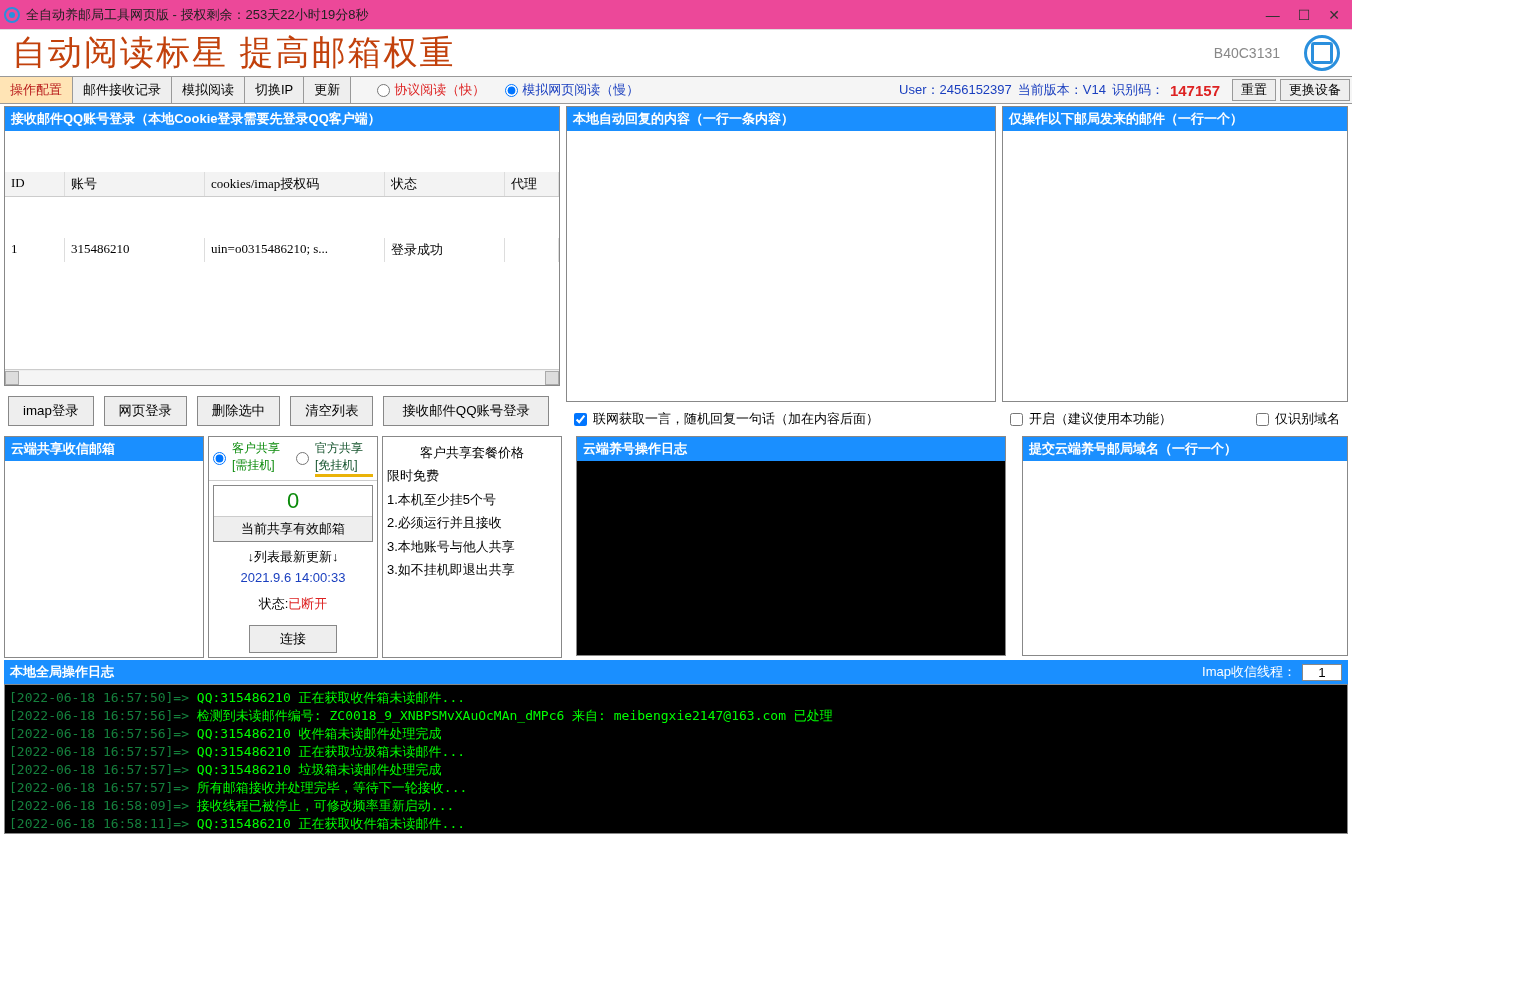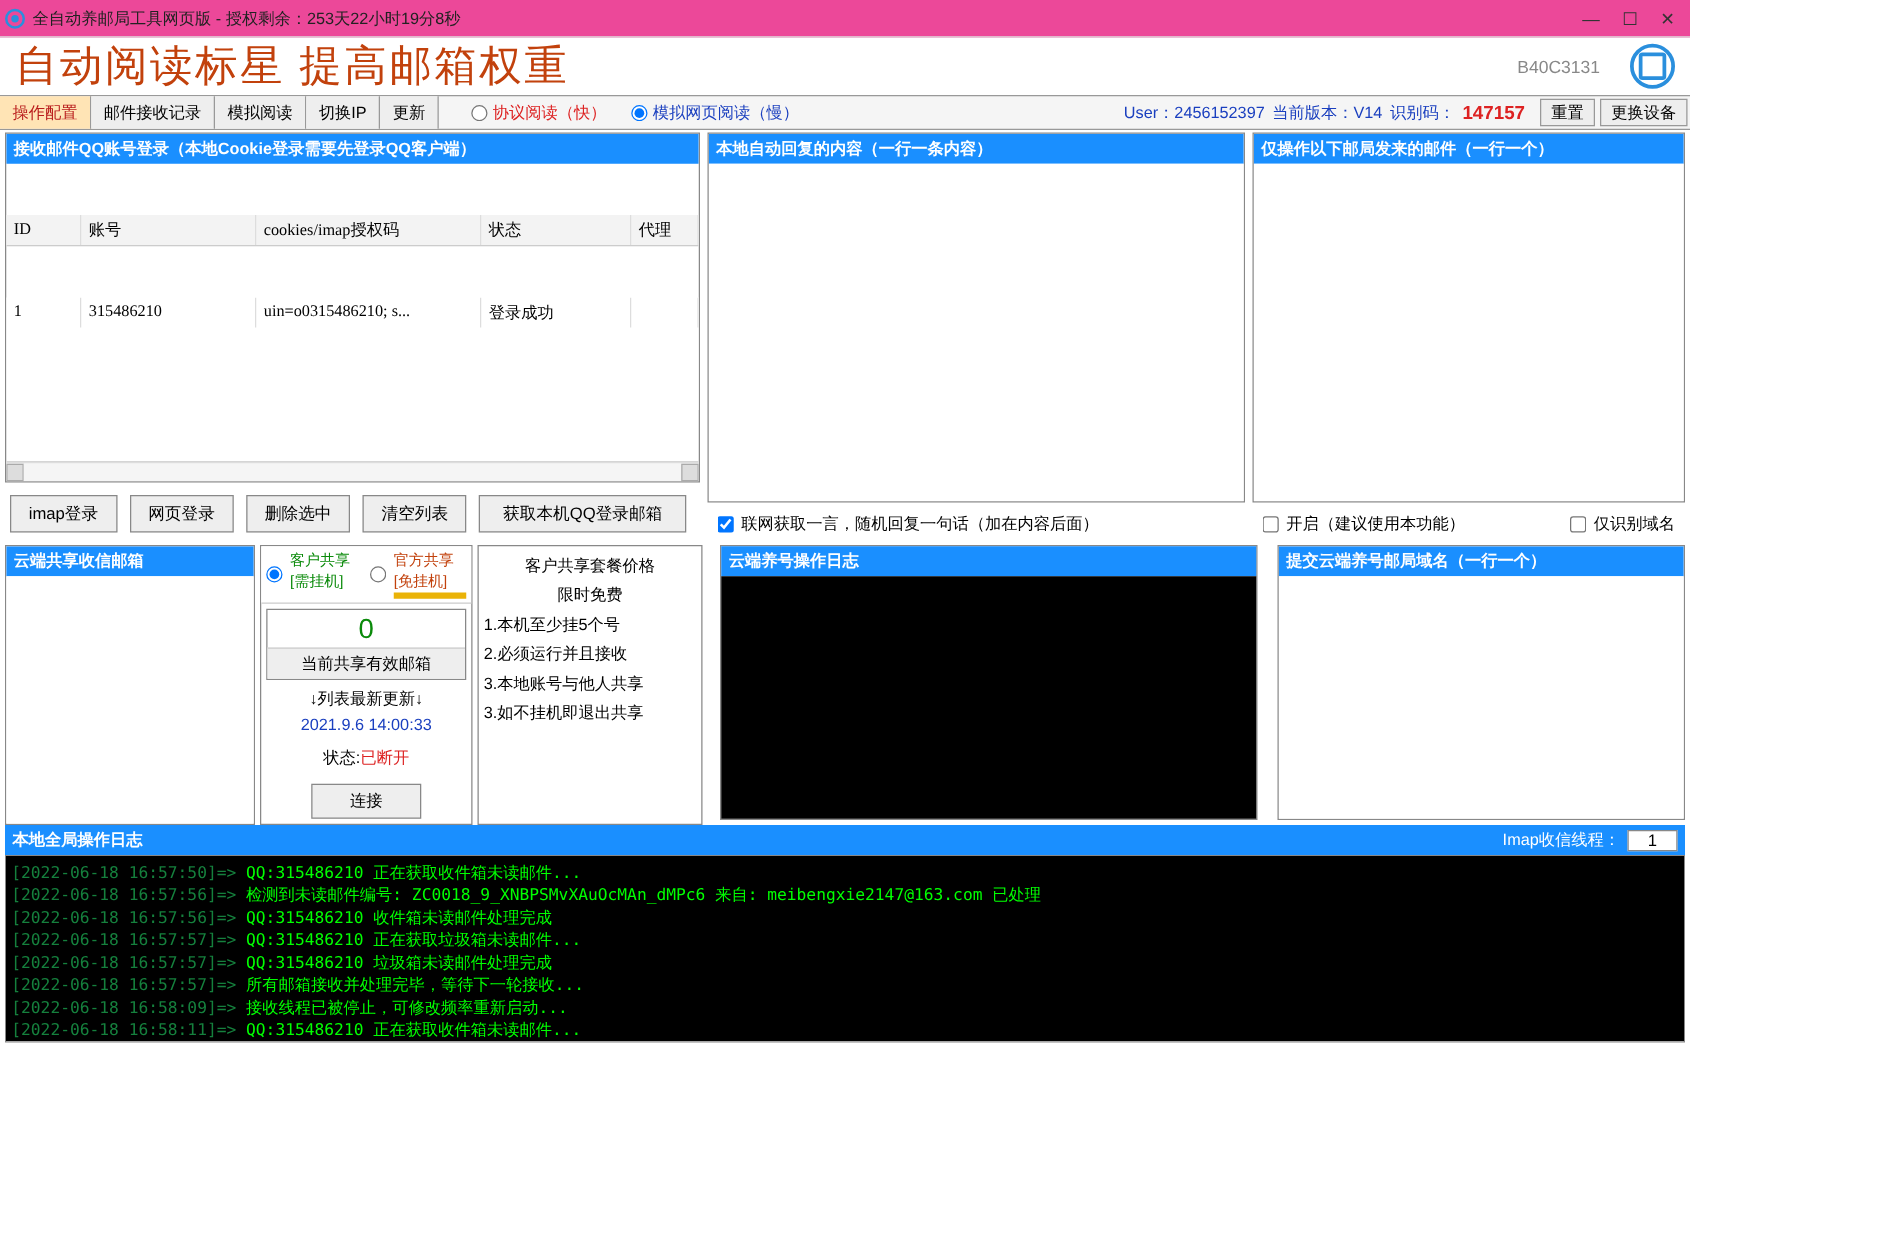--- a/index.html
+++ b/index.html
@@ -161,37 +161,37 @@
   height:220px;
 }
 .share-panel{
   border:1px solid #888;
 }
 .share-radios{
   display:flex;gap:6px;padding:3px 4px;border-bottom:1px solid #ccc;
   background:#fff;font-size:12px;
 }
 .share-radios .opt1{color:#0a8a0a;}
-.share-radios .opt2{color:#c2410c;border-bottom:5px solid #eab308;}
+.share-radios .opt2{color:#14532d;border-bottom:3px solid #eab308;}
 .counter-box{
   border:1px solid #888;margin:4px;text-align:center;
 }
 .counter-val{font-size:22px;color:#0a8a0a;padding:2px;}
 .counter-label{background:#eee;padding:3px;border-top:1px solid #ccc;}
 .update-line{text-align:center;padding:2px;}
 .timestamp{text-align:center;color:#1a3fbf;padding:2px;}
 .status-line{text-align:center;padding:8px;}
 .status-line .disc{color:#d22;}
 .connect-btn-wrap{text-align:center;padding:4px;}
 .rules-box{
   border:1px solid #888;padding:4px;font-size:13px;line-height:1.8;
   overflow:hidden;
 }
 .rules-title{text-align:center;}
-.rules-sub{text-align:center;}
+.rules-sub{}
 
 .cloud-log{
   border:1px solid #888;display:flex;flex-direction:column;
 }
 .cloud-log .log-body{flex:1;background:#000;}
 
 .row3{
   display:grid;grid-template-columns:556px 430px 1fr;gap:16px;padding:2px 4px;
 }
 .bottom-log-header{
@@ -294,21 +294,21 @@
         <div class="thumb"></div>
           <div class="track"></div>
           <div class="thumb"></div>
       </div>
     </div>
     <div class="triple-btn-row">
       <button>imap登录</button>
       <button>网页登录</button>
       <button>删除选中</button>
       <button>清空列表</button>
-      <button class="wide">获取本机QQ登录邮箱</button>
+      <button class="wide">接收邮件QQ账号登录</button>
     </div>
   </div>
 
   <div class="mid-col">
     <div class="panel" style="flex:1;">
       <div class="panel-header">本地自动回复的内容（一行一条内容）</div>
       <div class="panel-body textarea"></div>
     </div>
     <div class="check-row">
       <input type="checkbox" checked="" style="">

